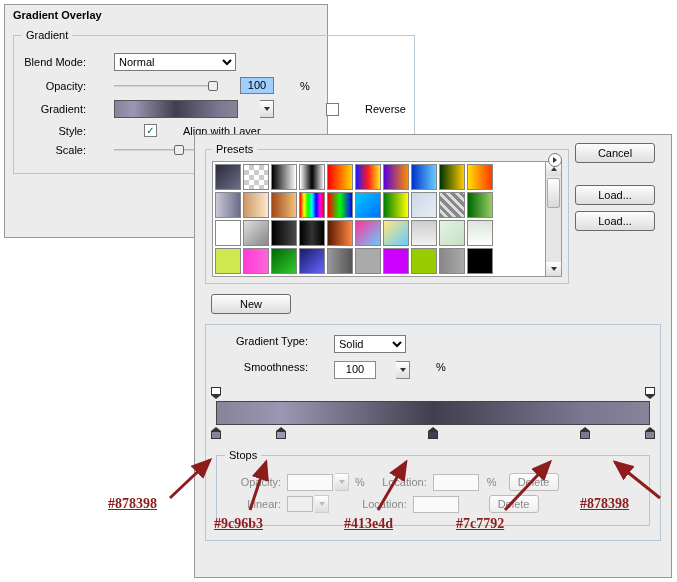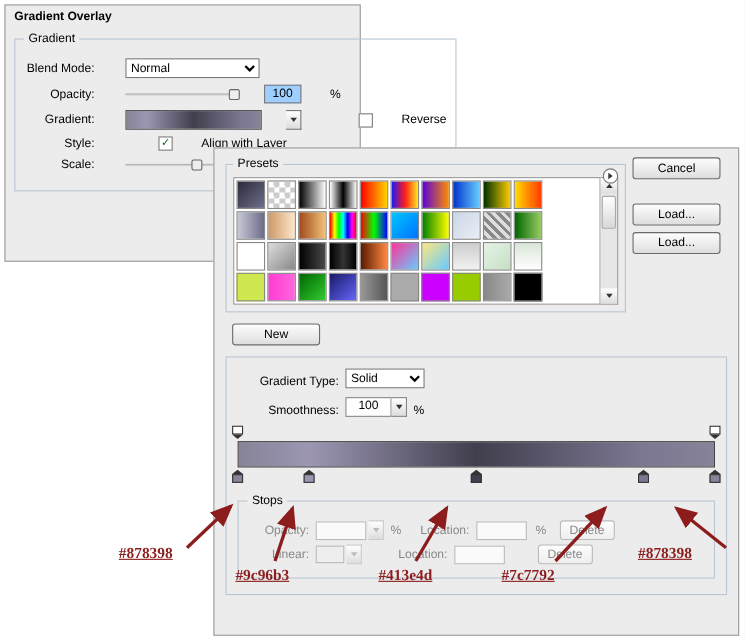--- a/index.html
+++ b/index.html
@@ -39,21 +39,21 @@
   .preset-grid { flex: 1; display: grid; grid-template-columns: repeat(10, 26px); grid-auto-rows: 26px; gap: 2px; padding: 2px; border: 1px solid #999; background: #fff; height: 116px; overflow: hidden; }
   .preset-grid .sw { border: 1px solid #888; }
   .scroll-col { width: 16px; display: flex; flex-direction: column; border: 1px solid #999; border-left: none; }
   .scroll-btn { height: 14px; background: linear-gradient(#fff,#ddd); display: flex; align-items: center; justify-content: center; }
   .scroll-track { flex: 1; background: #e6e6e6; position: relative; }
   .scroll-thumb { position: absolute; left: 1px; right: 1px; top: 2px; height: 30px; background: linear-gradient(#fff,#d8d8d8); border: 1px solid #aaa; border-radius: 2px; }
   .play-icon { position: absolute; right: 6px; top: -2px; width: 14px; height: 14px; border: 1px solid #777; border-radius: 50%; background: #fff; display: flex; align-items: center; justify-content: center; }
   .play-icon::after { content: ""; width: 0; height: 0; border-left: 4px solid #333; border-top: 3px solid transparent; border-bottom: 3px solid transparent; }
   .name-input { width: 278px; height: 20px; border: 1px solid #7a7a7a; background: #fff; padding: 2px 4px; }
   fieldset.gtype { margin: 0 0 10px 0; padding: 10px 10px 14px 10px; }
-  .gt-row { display: flex; align-items: flex-end; margin-bottom: 8px; }
+  .gt-row { display: flex; align-items: flex-start; margin-bottom: 8px; gap: 20px; }
   .type-select { width: 72px; }
   .smooth-box { width: 42px; height: 18px; border: 1px solid #888; background: #fff; text-align: center; padding: 1px; }
   .spin { width: 14px; height: 18px; border: 1px solid #888; border-left: none; background: linear-gradient(#fff,#ddd); display: flex; align-items: center; justify-content: center; }
   .grad-editor { position: relative; height: 56px; margin-top: 4px; }
   .grad-bar { position: absolute; left: 0; right: 0; top: 14px; height: 24px; border: 1px solid #444; background: linear-gradient(90deg,#878398 0%,#9c96b3 15%,#413e4d 50%,#7c7792 85%,#878398 100%); }
   .ostop { position: absolute; top: 0; width: 10px; height: 12px; transform: translateX(-50%); }
   .ostop .house { width: 10px; height: 8px; background: #fff; border: 1px solid #333; }
   .ostop .tri { width: 0; height: 0; border-left: 5px solid transparent; border-right: 5px solid transparent; border-top: 4px solid #333; margin: 0 auto; }
   .cstop { position: absolute; top: 40px; width: 10px; height: 14px; transform: translateX(-50%); }
   .cstop .tri { width: 0; height: 0; border-left: 5px solid transparent; border-right: 5px solid transparent; border-bottom: 4px solid #333; margin: 0 auto; }

